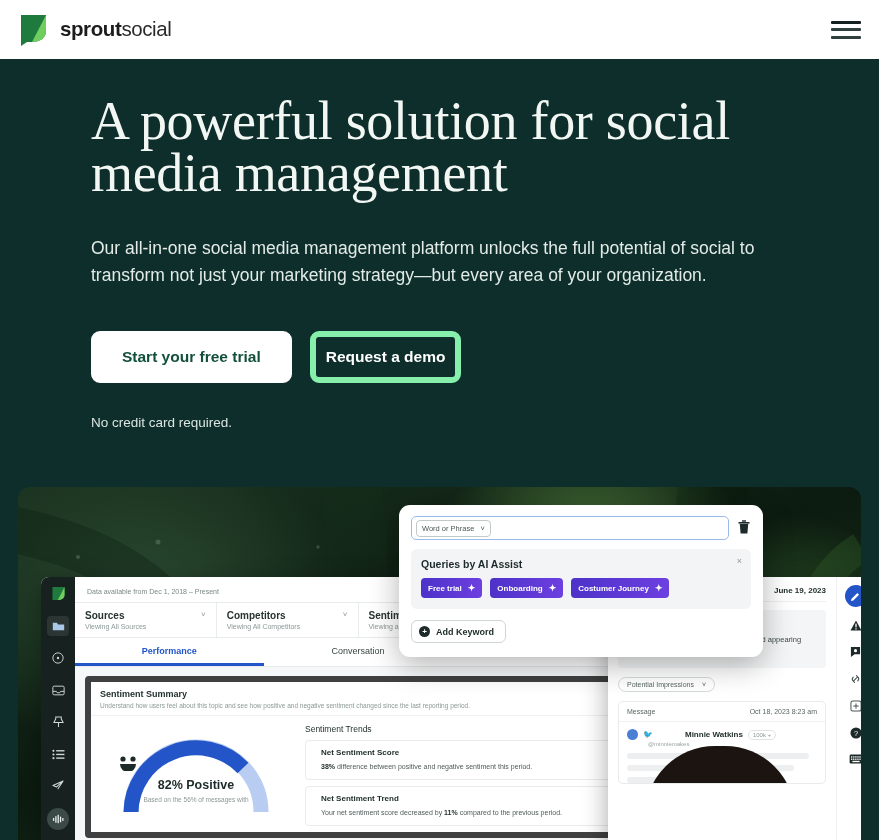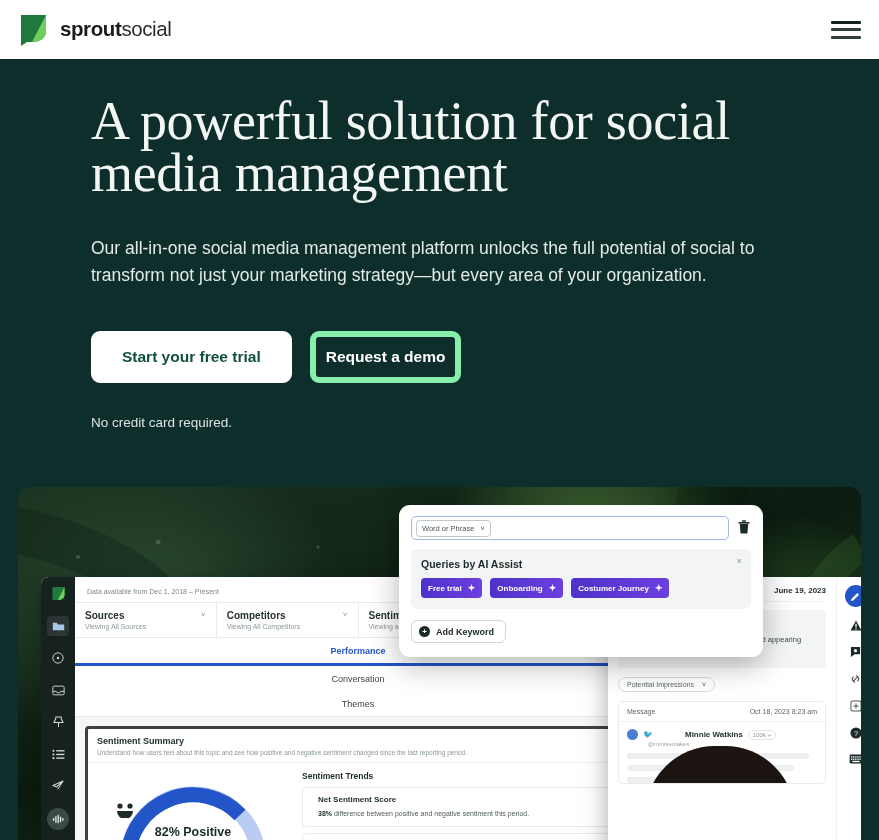--- a/index.html
+++ b/index.html
@@ -83,37 +83,37 @@
   .dash-body { flex: 1; background:#fff; }
   .dash-head { padding: 9px 12px 7px 12px; }
   .dash-title { font-size: 11.5px; font-weight: 700; color:#1c2b29; }
   .dash-sub { font-size: 7px; color:#7a8a87; margin-top: 2px; }
   .filters { display:flex; border-top:1px solid #e7ebea; border-bottom:1px solid #e7ebea; }
   .filter { flex:1; padding: 7px 10px; border-right:1px solid #e7ebea; display:flex; align-items:flex-start; justify-content:space-between; }
   .filter:last-child { border-right:none; }
   .f-lbl { font-size: 10px; font-weight:700; color:#26332f; }
   .f-val { font-size: 7px; color:#8b9997; margin-top:2px; }
   .chev { font-size:8px; color:#8b9997; }
-  .tabs { display:flex; border-bottom:1px solid #e7ebea;flex-direction:column; }
+  .tabs { display:flex; border-bottom:1px solid #e7ebea; }
   .tab { flex:1; text-align:center; font-size:9px; color:#3a4745; padding: 8px 0 7px; }
   .tab.sel { color:#2355c8; font-weight:700; border-bottom:3px solid #2355c8; }
   .card-wrap { padding: 9px 10px; background:#f6f7f8; height:100%; }
-  .card { background:#fff; border:3px solid #404040; border-radius:4px; }
+  .card { background:#fff; border:6px solid #404040; border-radius:4px; }
   .card-h { padding: 7px 9px 6px; }
   .card-t { font-size:9px; font-weight:700; color:#1c2b29; }
   .card-d { font-size:6.5px; color:#8b9997; margin-top:3px; }
   .card-split { display:flex; border-top:1px solid #eef1f0; }
   .gauge-col { width: 210px; padding: 10px 0 0; display:flex; justify-content:center; }
   .gauge { position: relative; width: 158px; height: 86px; }
   .gauge svg { position:absolute; top:0; left:0; }
   .g-face { position:absolute; top:30px; left:0; width:100%; text-align:center; font-size:13px; }
   .g-pct { position:absolute; top:52px; left:0; width:100%; text-align:center; font-size:12.5px; font-weight:700; color:#1c2b29; }
   .g-note { position:absolute; top:70px; left:0; width:100%; text-align:center; font-size:6.5px; color:#8b9997; }
   .trend-col { flex:1; padding: 8px 10px 0 4px; }
-  .trend-h { font-size: 8.5px; font-weight:700; color:#1c2b29; margin-bottom:6px; }
+  .trend-h { font-size: 8.5px; font-weight:400; color:#1c2b29; margin-bottom:6px; }
   .trend-card { border:1px solid #e7ebea; border-radius:4px; padding:7px 15px; margin-bottom:6px; }
   .tc-t { font-size:8px; font-weight:700; color:#1c2b29; }
   .tc-d { font-size:7px; color:#4e5b59; margin-top:4px; line-height:11px; }
   .tc-d b { color:#1c2b29; }
 
   
   .popover {
     left: 381px; top: 18px; width: 364px; border-radius: 11px;
     box-shadow: 0 8px 30px rgba(0,0,0,.3); padding: 11px 12px 14px;
   }

